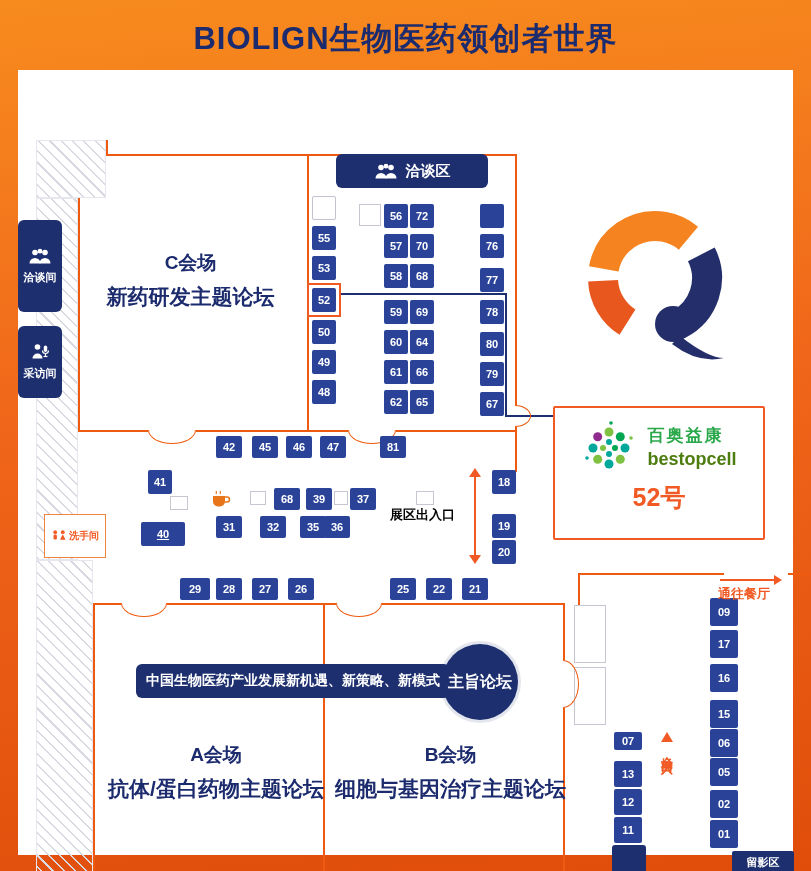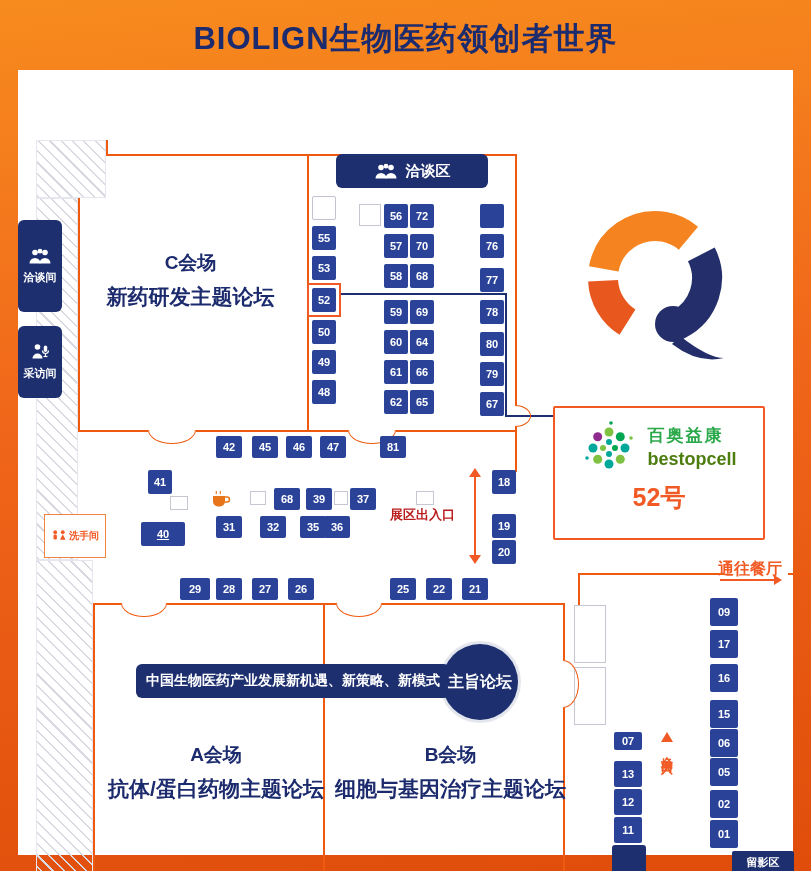--- a/index.html
+++ b/index.html
@@ -38,21 +38,21 @@
   .restroom { position:absolute; z-index:2; background:#fff; border:1px solid #f0833f;
               color:#f15a24; font-size:10px; font-weight:bold;
               display:flex; flex-direction:row; align-items:center; justify-content:center; gap:2px; }
   .hall-label { position:absolute; z-index:2; text-align:center; color:#1c2b6d; font-weight:800; }
   .hall-label .t { font-size:19px; margin-bottom:7px; }
   .hall-label .s { font-size:21px; }
   .banner { border-radius:6px; font-size:14px; }
   .big-circle { border-radius:50%; font-size:16px; box-shadow:0 0 0 3px rgba(29,47,111,0.12); }
   .vtext { writing-mode:vertical-rl; letter-spacing:2px; }
   .olabel { position:absolute; z-index:2; color:#f15a24; font-weight:bold; }
-  .nlabel { position:absolute; z-index:2; color:#b91c1c; font-weight:bold; }
+  .nlabel { position:absolute; z-index:2; color:#000000; font-weight:bold; }
   .gate-arrow { position:absolute; z-index:2; display:flex; flex-direction:column; align-items:center; gap:4px; }
   .gate-arrow .up { width:0; height:0; border-left:6px solid transparent; border-right:6px solid transparent;
                     border-bottom:10px solid #f15a24; }
   .vtext-o { writing-mode:vertical-rl; color:#f15a24; font-weight:bold; font-size:12px; letter-spacing:2px; }
   .varrow { position:absolute; z-index:2; width:14px; display:flex; flex-direction:column; align-items:center; }
   .varrow .stem { flex:1; width:2px; background:#f15a24; }
   .varrow .up   { width:0; height:0; border-left:6px solid transparent; border-right:6px solid transparent; border-bottom:9px solid #f15a24; }
   .varrow .down { width:0; height:0; border-left:6px solid transparent; border-right:6px solid transparent; border-top:9px solid #f15a24; }
   .harrow { position:absolute; z-index:2; height:10px; display:flex; align-items:center; }
   .harrow .stem { flex:1; height:2px; background:#f15a24; }
@@ -184,21 +184,21 @@
 
     <div class="navy vtext" style="left:594px;top:775px;width:34px;height:62px;font-size:12px;border-radius:3px">签到处</div>
 
     <div class="gate-arrow" style="left:640px;top:662px">
       <i class="up"></i>
       <span class="vtext-o">会场出入口</span>
     </div>
 
     <div class="navy" style="left:714px;top:781px;width:62px;height:22px;font-size:11px;border-radius:2px">留影区</div>
 
-    <div class="olabel" style="left:700px;top:489px;font-size:16px">通往餐厅</div>
+    <div class="olabel" style="left:700px;top:515px;font-size:13px">通往餐厅</div>
     <div class="harrow" style="left:702px;top:505px;width:62px">
       <i class="stem"></i>
         <i class="tip"></i>
     </div>
 
   <div class="hatch" style="left: 18px; top: 70px; width: 70px; height: 58px;"></div>
       <div class="hatch" style="left: 18px; top: 128px; width: 42px; height: 362px;"></div>
       <div class="hatch" style="left: 18px; top: 490px; width: 57px; height: 365px;"></div>
       <div class="wall" style="left: 88px; top: 70px; width: 2px; height: 16px;"></div>
       <div class="wall" style="left: 88px; top: 84px; width: 410px; height: 2px;"></div>

